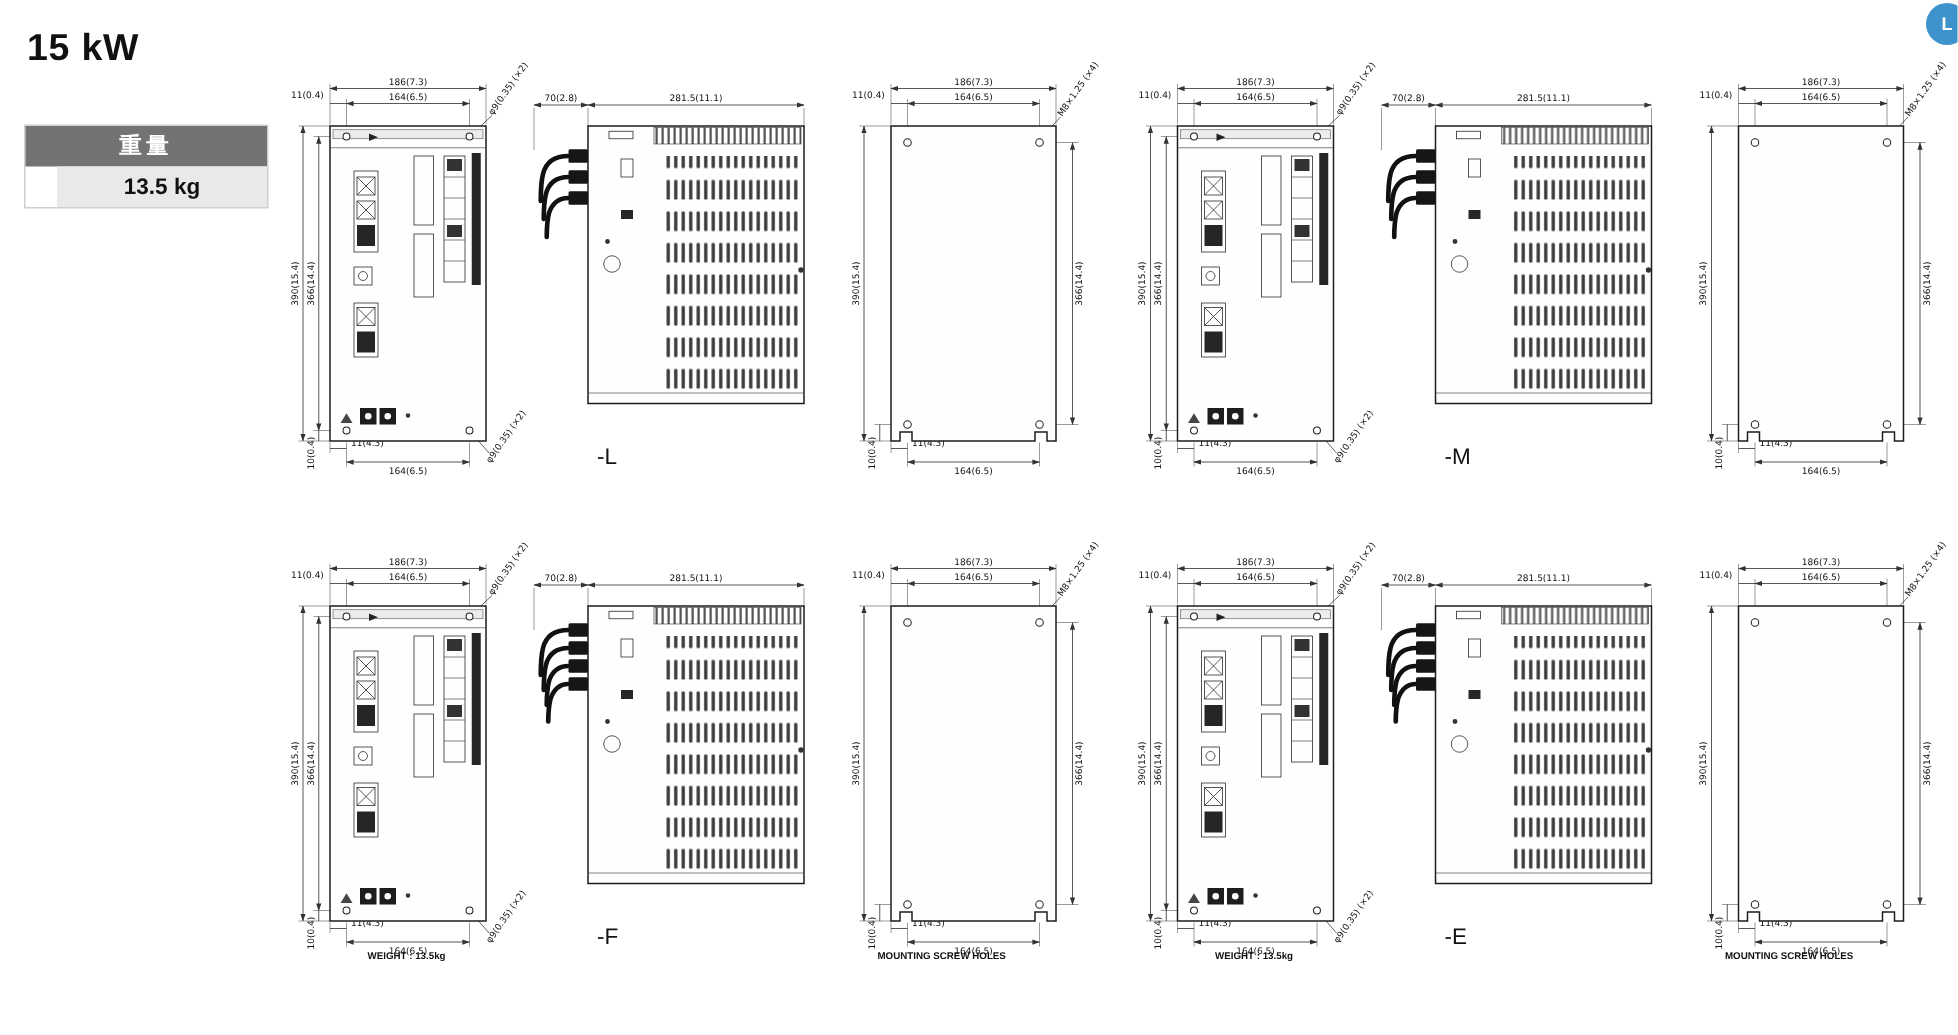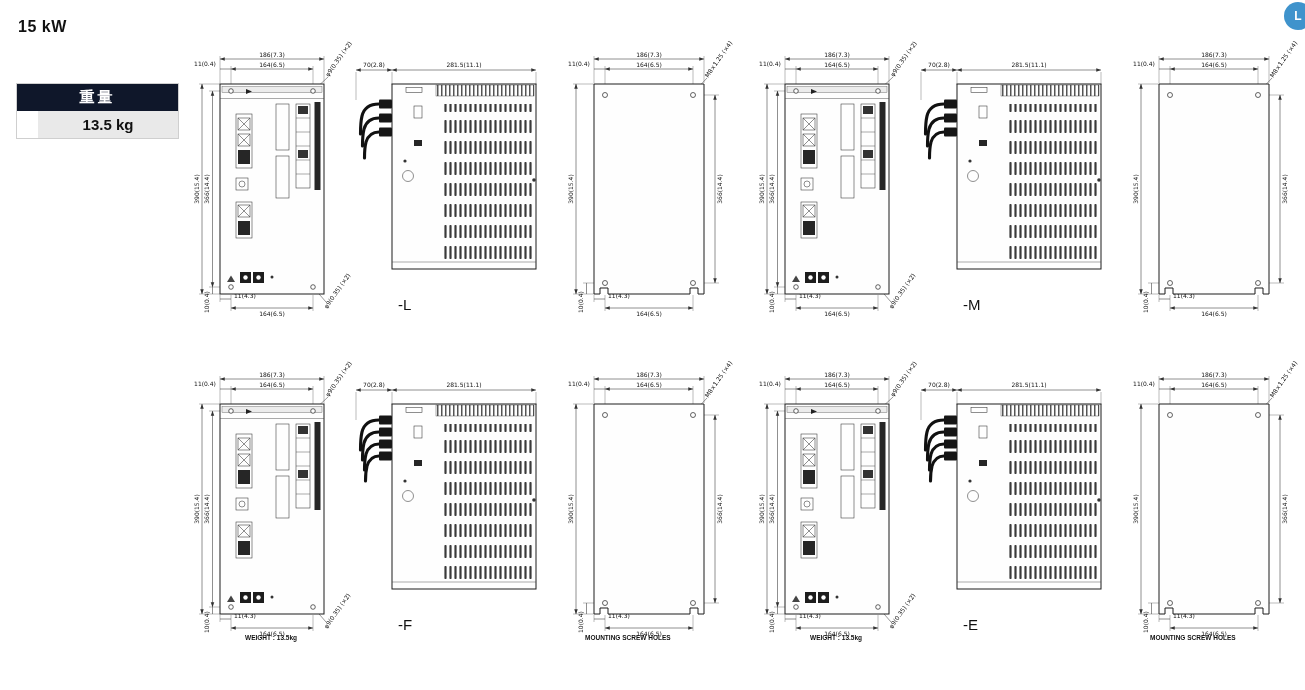--- a/index.html
+++ b/index.html
@@ -1,22 +1,22 @@
 <!DOCTYPE html>
 <html><head>
 <meta charset="utf-8">
 <style>
   * { margin:0; padding:0; box-sizing:border-box; }
   html,body { width:1305px; height:690px; background:#ffffff; overflow:hidden;
               font-family:"Liberation Sans", sans-serif; color:#111; position:relative; }
 
-  .page-title { position:absolute; left:18px; top:18px; font-size:16px; font-weight:bold; letter-spacing:.5px; }
+  .page-title { position:absolute; left:18px; top:18px; font-size:25px; font-weight:bold; letter-spacing:.5px; }
 
   .weight-box { position:absolute; left:16px; top:83px; width:163px; border:1px solid #cfcfcf; }
-  .weight-label { height:27px; background:#0f172a; color:#fff; font-weight:bold; font-size:15px;
+  .weight-label { height:27px; background:#737373; color:#fff; font-weight:bold; font-size:15px;
                   display:flex; align-items:center; justify-content:center; letter-spacing:3px; }
   .weight-value { height:27px; background:#e9e9e9; color:#111; font-weight:bold; font-size:15px;
                   display:flex; align-items:center; justify-content:center;margin-left:21px; }
 
   .corner-badge { position:absolute; right:-7px; top:2px; width:28px; height:28px; border-radius:50%;
                   background:#3f93cc; color:#fff; font-size:12px; font-weight:bold;
                   display:flex; align-items:center; justify-content:center; }
 
   .variant-group { position:absolute; width:560px; height:290px; }
   .g-l { left:190px; top:46px; }

